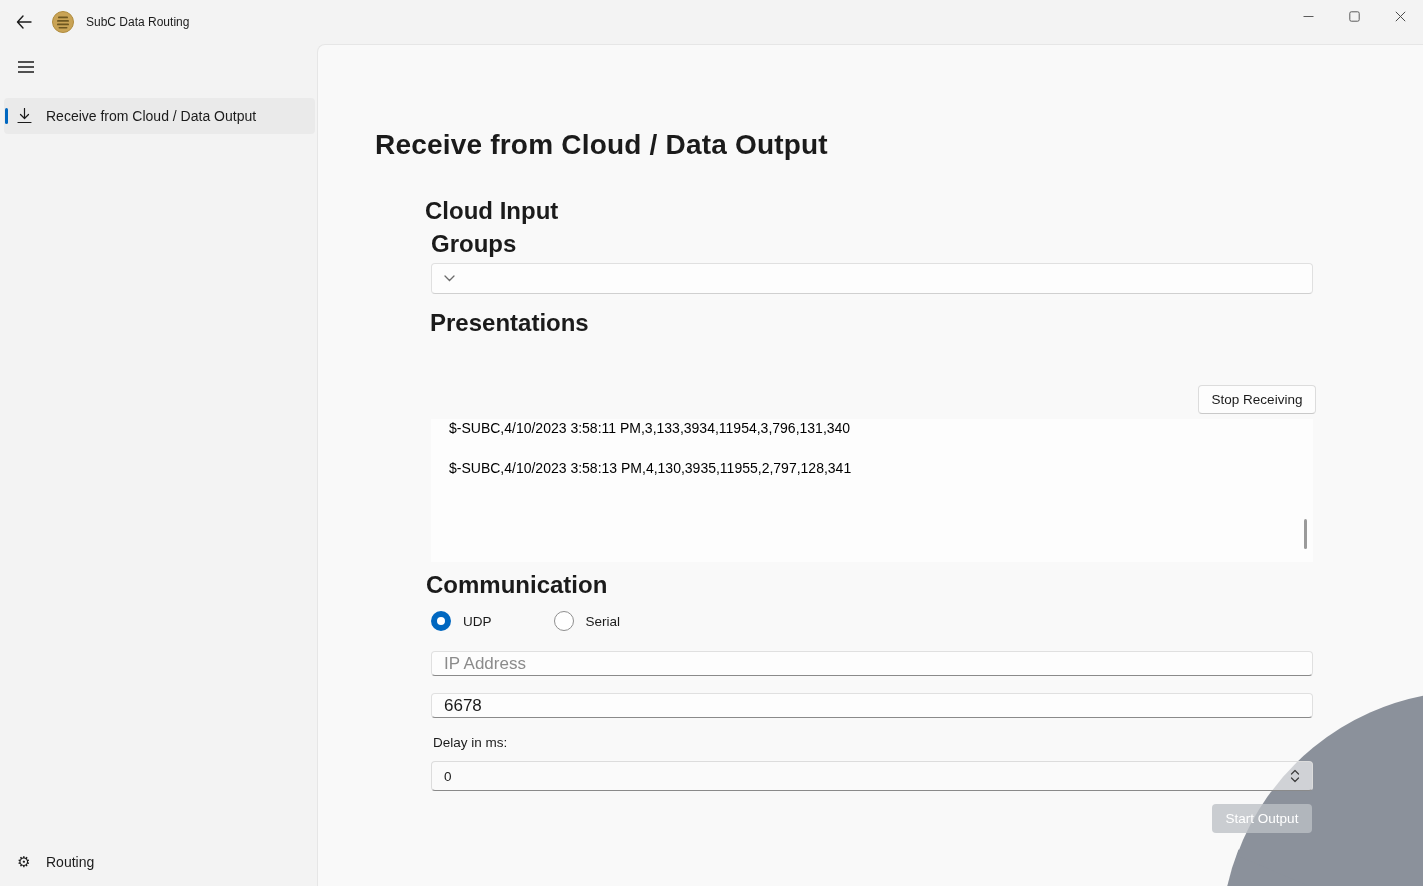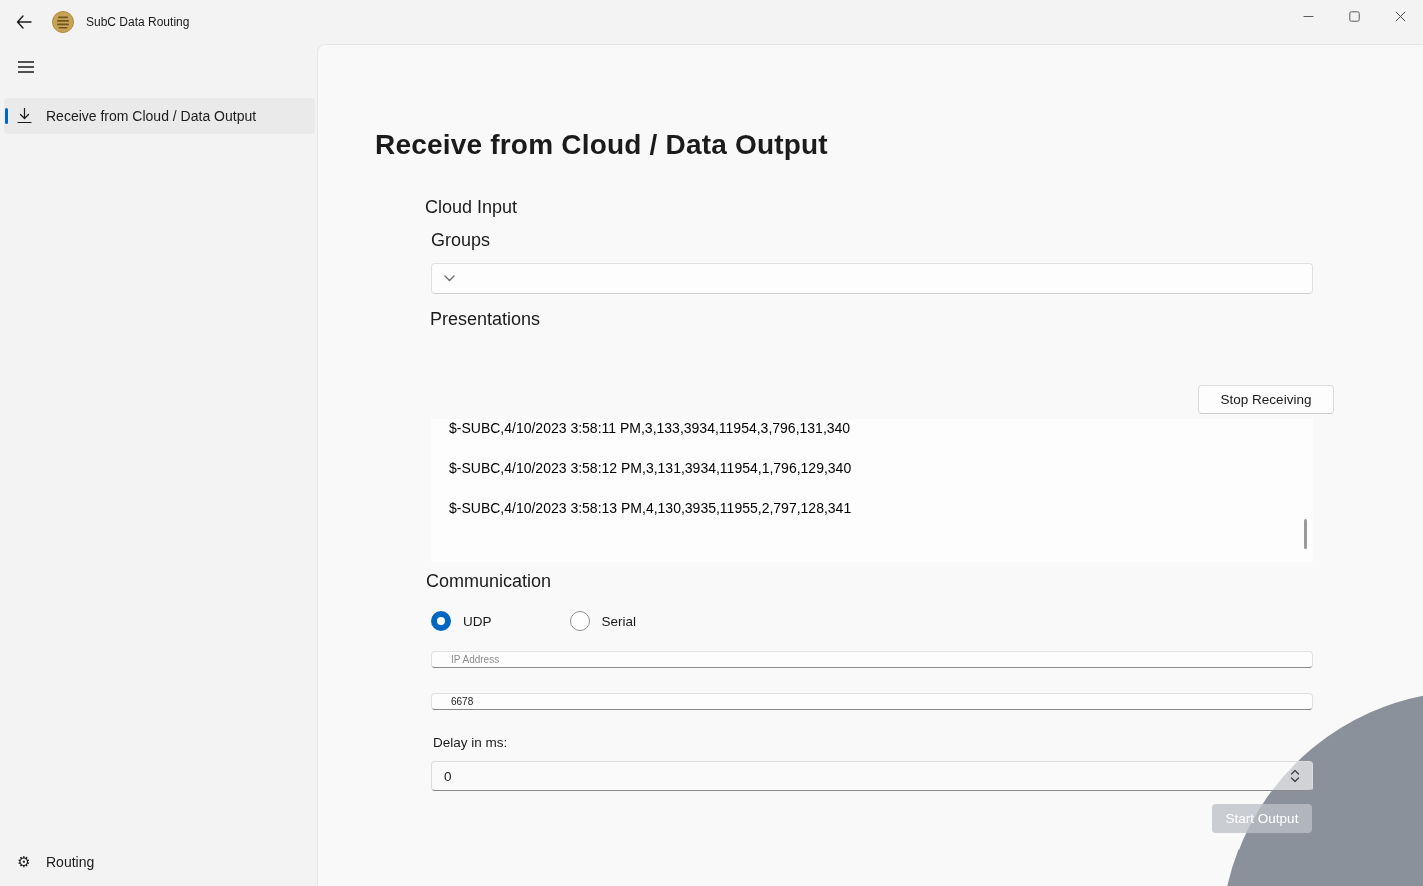--- a/index.html
+++ b/index.html
@@ -26,45 +26,45 @@
   .nav-label { margin-left:2px; }
   .sidebar-bottom { position:absolute; left:0; bottom:4px; width:100%; }
   
   .content {
     position:absolute; left:317px; top:44px; width:1106px; height:842px;
     background:#f9f9f9; border:1px solid #e6e6e6; border-right:none; border-bottom:none;
     border-top-left-radius:8px; overflow:hidden;
   }
   .watermark { position:absolute; left:873px; top:616px; width:560px; height:560px; z-index:1; pointer-events:none; }
   .page-title { position:absolute; left:57px; top:84px; font-size:28px; font-weight:700; letter-spacing:.2px; z-index:2; }
-  .h-section { position:absolute; font-size:18px; font-weight:400; z-index:2; }
+  .h-section { position:absolute; font-size:24px; font-weight:700; z-index:2; }
   .combo {
     position:absolute; left:113px; width:882px; height:31px; background:#fdfdfd;
     border:1px solid #e0e0e0; border-bottom-color:#d0d0d0; border-radius:4px;
     display:flex; align-items:center; padding:0 12px; z-index:2;
   }
   .combo .combo-value { flex:1; font-size:13.5px; color:#8b8b8b; }
   .chev { color:#6b6b6b; display:flex; }
   .btn-std {
     position:absolute; height:29px; background:#fdfdfd; border:1px solid #dcdcdc; border-bottom-color:#c9c9c9;
     border-radius:4px; font-size:13.5px; color:#1b1b1b; display:flex; align-items:center; justify-content:center; z-index:2;
   }
   .log-area { position:absolute; left:113px; top:374px; width:882px; height:143px; background:#fdfdfd; overflow:hidden; z-index:2; }
   .log-scroller { margin-top:-11px; }
   .log-line { height:40px; display:flex; align-items:center; padding-left:18px; font-size:14px; color:#000000; }
   .log-scrollbar { position:absolute; right:6px; top:100px; width:3px; height:30px; background:#9a9a9a; border-radius:2px; }
-  .radio-row { position:absolute; left:113px; top:566px; display:flex; align-items:center; gap:16px; z-index:2; }
+  .radio-row { position:absolute; left:113px; top:566px; display:flex; align-items:center; gap:0; z-index:2; }
   .radio-opt { display:flex; align-items:center; margin-right:62px; }
   .radio-circle { width:20px; height:20px; border-radius:50%; background:#fff; border:1px solid #8f8f8f; }
   .radio-circle.on { border:6px solid #0067c0; }
   .radio-label { margin-left:12px; font-size:13.5px; color:#1b1b1b; }
   .textbox {
-    position:absolute; left:113px; width:882px; height:17px; background:#fdfdfd;
+    position:absolute; left:113px; width:882px; height:25px; background:#fdfdfd;
     border:1px solid #e0e0e0; border-bottom:1px solid #8a8a8a; border-radius:4px;
-    padding:0 19px; font-size:10px; color:#1b1b1b; z-index:2; outline:none;
+    padding:0 12px; font-size:17px; color:#1b1b1b; z-index:2; outline:none;
     font-family:"Liberation Sans","DejaVu Sans",sans-serif;
   }
   .textbox::placeholder { color:#8b8b8b; }
   .field-label { position:absolute; left:115px; font-size:13.5px; color:#1b1b1b; z-index:2; }
   .numberbox {
     position:absolute; left:113px; top:716px; width:882px; height:30px;
     background:rgba(250,250,250,0.62); border:1px solid #dcdcdc; border-bottom:1px solid #8a8a8a;
     border-radius:4px; display:flex; align-items:center; padding:0 6px 0 12px; z-index:2;
   }
   .numberbox .num-value { flex:1; font-size:13.5px; color:#1b1b1b; background:transparent; border:none; outline:none; font-family:inherit; }
@@ -164,26 +164,25 @@
   <div class="combo" style="top:218px;">
     <span class="chev">
       <svg width="11" height="7" viewBox="0 0 11 7">
           <path d="M1 1 L5.5 5.5 L10 1" fill="none" stroke="#6b6b6b" stroke-width="1.3" stroke-linecap="round"></path>
         </svg>
     </span>
   </div>
 
   <div class="h-section" style="left:112px; top:264px;">Presentations</div>
 
-  <div class="btn-std" style="left:880px; top:340px; width:136px;">Stop Receiving</div>
+  <div class="btn-std" style="left:880px; top:340px; width:118px;">Stop Receiving</div>
 
   <div class="log-area">
     <div class="log-scroller">
       <div class="log-line">$-SUBC,4/10/2023 3:58:11 PM,3,133,3934,11954,3,796,131,340</div>
-      <div class="log-line">$-SUBC,4/10/2023 3:58:12 PM,3,131,3934,11954,1,796,129,340</div>
       <div class="log-line">$-SUBC,4/10/2023 3:58:13 PM,4,130,3935,11955,2,797,128,341</div>
     </div>
     <div class="log-scrollbar"></div>
   </div>
 
   <div class="h-section" style="left:108px; top:526px;">Communication</div>
 
   <div class="radio-row">
     <div class="radio-opt">
       <span class="radio-circle on"></span>

